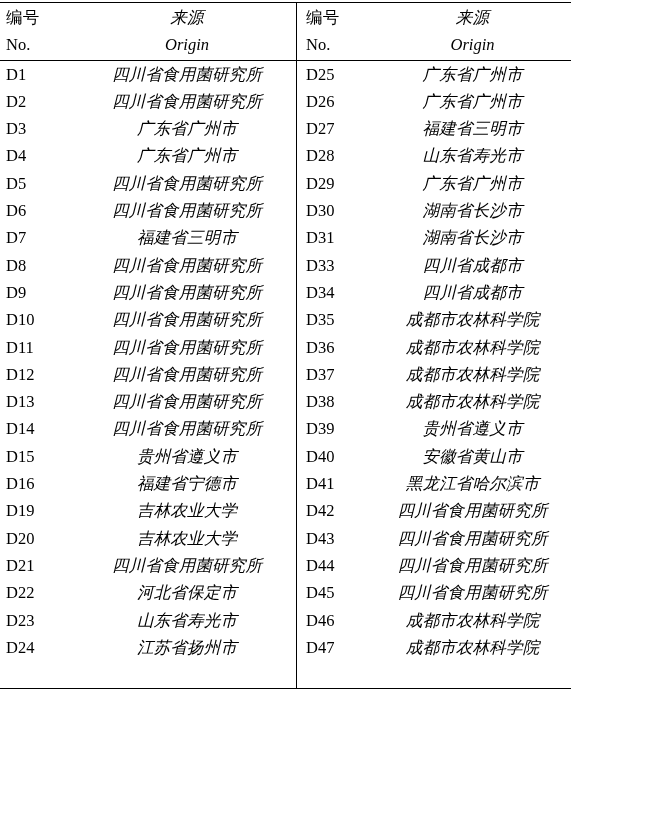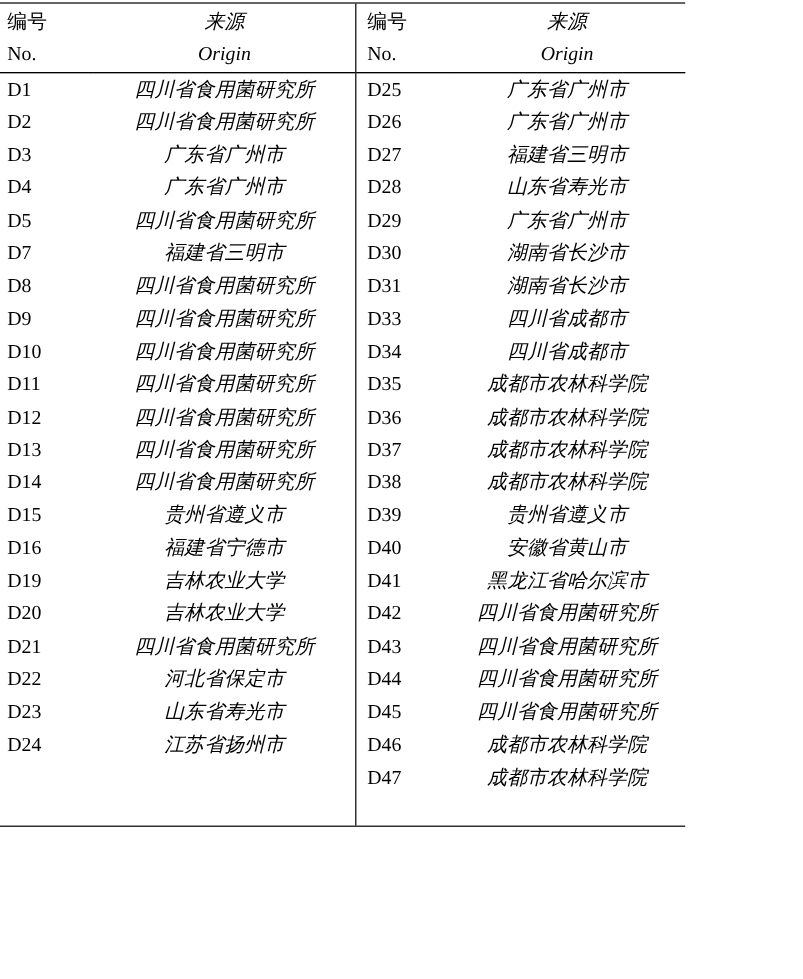--- a/index.html
+++ b/index.html
@@ -120,20 +120,24 @@
             </tr>
           <tr>
               <td class="col-no lat">D4</td>
               <td class="col-origin cn">广东省广州市</td>
             </tr>
           <tr>
               <td class="col-no lat">D5</td>
               <td class="col-origin cn">四川省食用菌研究所</td>
             </tr>
           <tr>
+              <td class="col-no lat">D6</td>
+              <td class="col-origin cn">四川省食用菌研究所</td>
+            </tr>
+          <tr>
               <td class="col-no lat">D7</td>
               <td class="col-origin cn">福建省三明市</td>
             </tr>
           <tr>
               <td class="col-no lat">D8</td>
               <td class="col-origin cn">四川省食用菌研究所</td>
             </tr>
           <tr>
               <td class="col-no lat">D9</td>
               <td class="col-origin cn">四川省食用菌研究所</td>

